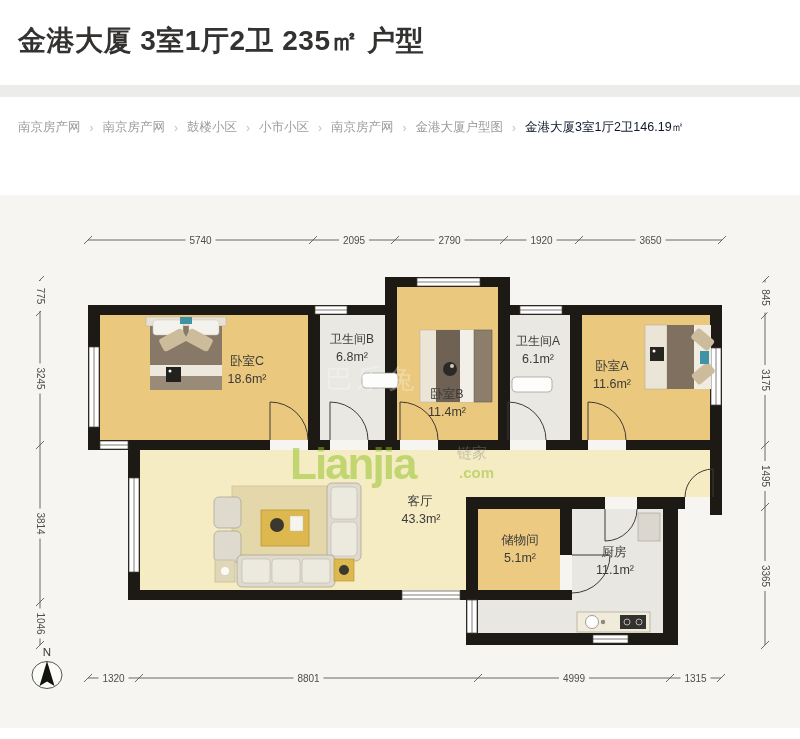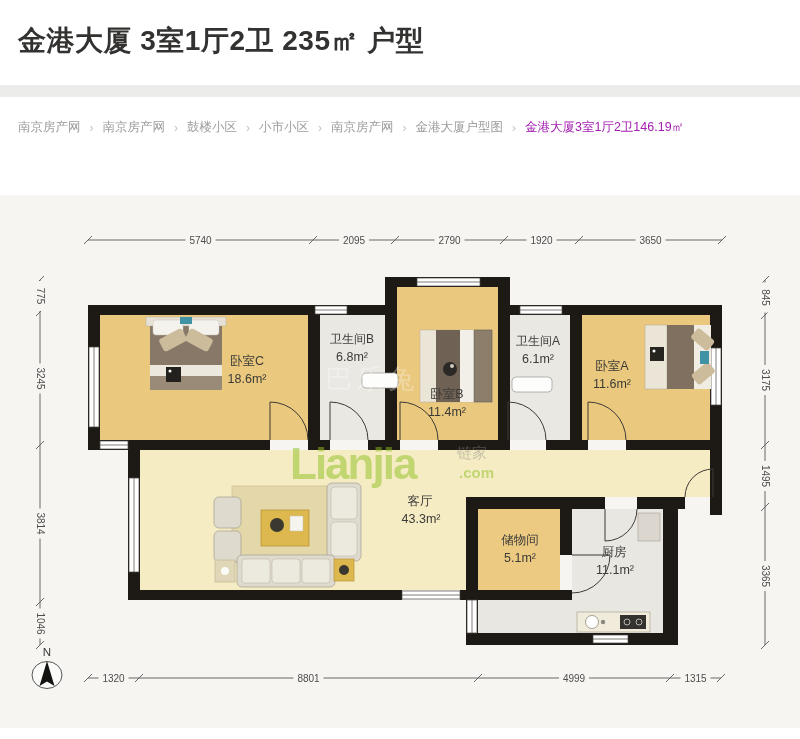--- a/index.html
+++ b/index.html
@@ -15,21 +15,21 @@
   .divider{
     position:absolute;top:85px;left:0;width:800px;height:12px;background:#ececeb;
   }
   .breadcrumb{
     position:absolute;top:119px;left:18px;width:770px;
     display:flex;align-items:center;gap:9px;flex-wrap:nowrap;
     font-size:12.5px;color:#9c9c9c;white-space:nowrap;
   }
   .breadcrumb a.crumb{color:#9c9c9c;text-decoration:none;cursor:pointer;}
   .breadcrumb .sep{color:#c3c3c3;font-size:12px;}
-  .breadcrumb .current{color:#a21caf;}
+  .breadcrumb .current{color:#0f172a;}
   .plan-section{
     position:absolute;top:195px;left:0;width:800px;height:533px;
     background:#f6f5f2;
   }
   svg text{user-select:none;}
 </style>
 </head>
 <body>
 
 <h1 class="title">金港大厦 3室1厅2卫 235㎡ 户型</h1>

